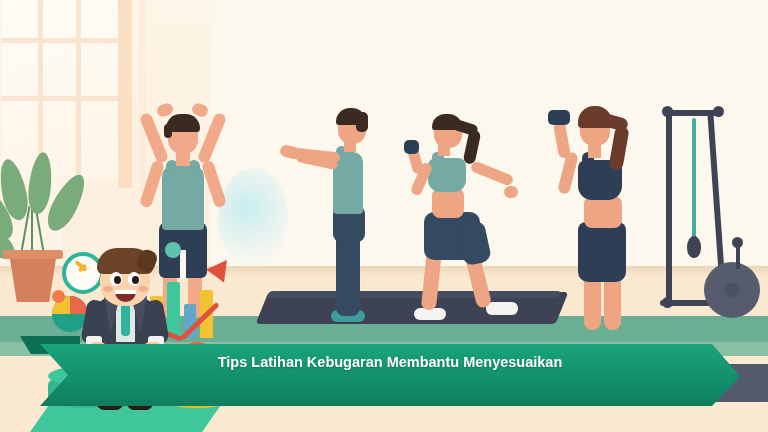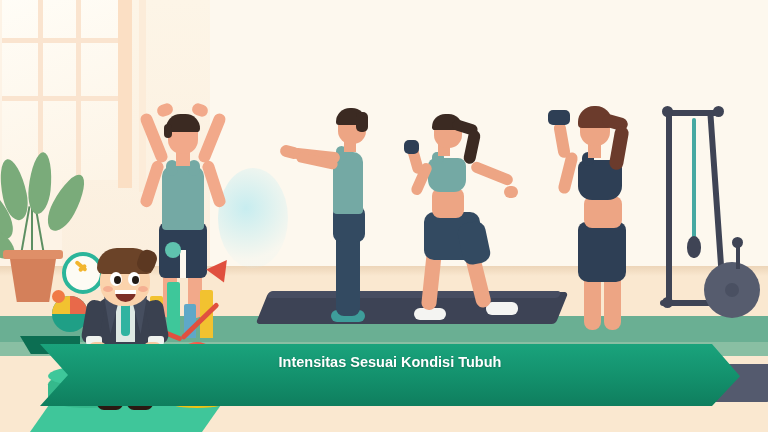--- a/index.html
+++ b/index.html
@@ -313,17 +313,17 @@
 
     <div class="abs" style="left:103px;top:286px;width:10px;height:6px;border-radius:50%;background:#f4a88c;opacity:.8;"></div>
     <div class="abs" style="left:138px;top:286px;width:10px;height:6px;border-radius:50%;background:#f4a88c;opacity:.8;"></div>
     <div class="abs" style="left:115px;top:290px;width:21px;height:12px;border-radius:0 0 12px 12px;background:#7d2f26;"></div>
     <div class="abs" style="left:115px;top:290px;width:21px;height:4px;background:#ffffff;"></div>
   </div>
 
   <div class="abs banner-tail"></div>
   <div class="abs banner"></div>
   <div class="abs banner-txt">
-    <div>Intensitas Sesuai Kondisi Tubuh</div>
+    <div>Tips Latihan Kebugaran Membantu Menyesuaikan</div>
   </div>
 
 
 </div>
 
 </body></html>

